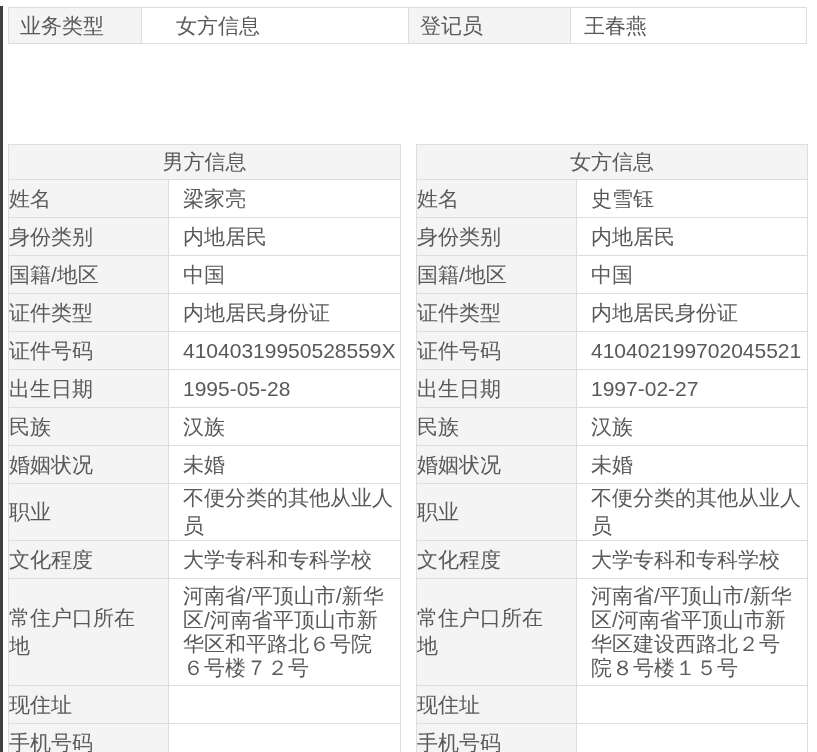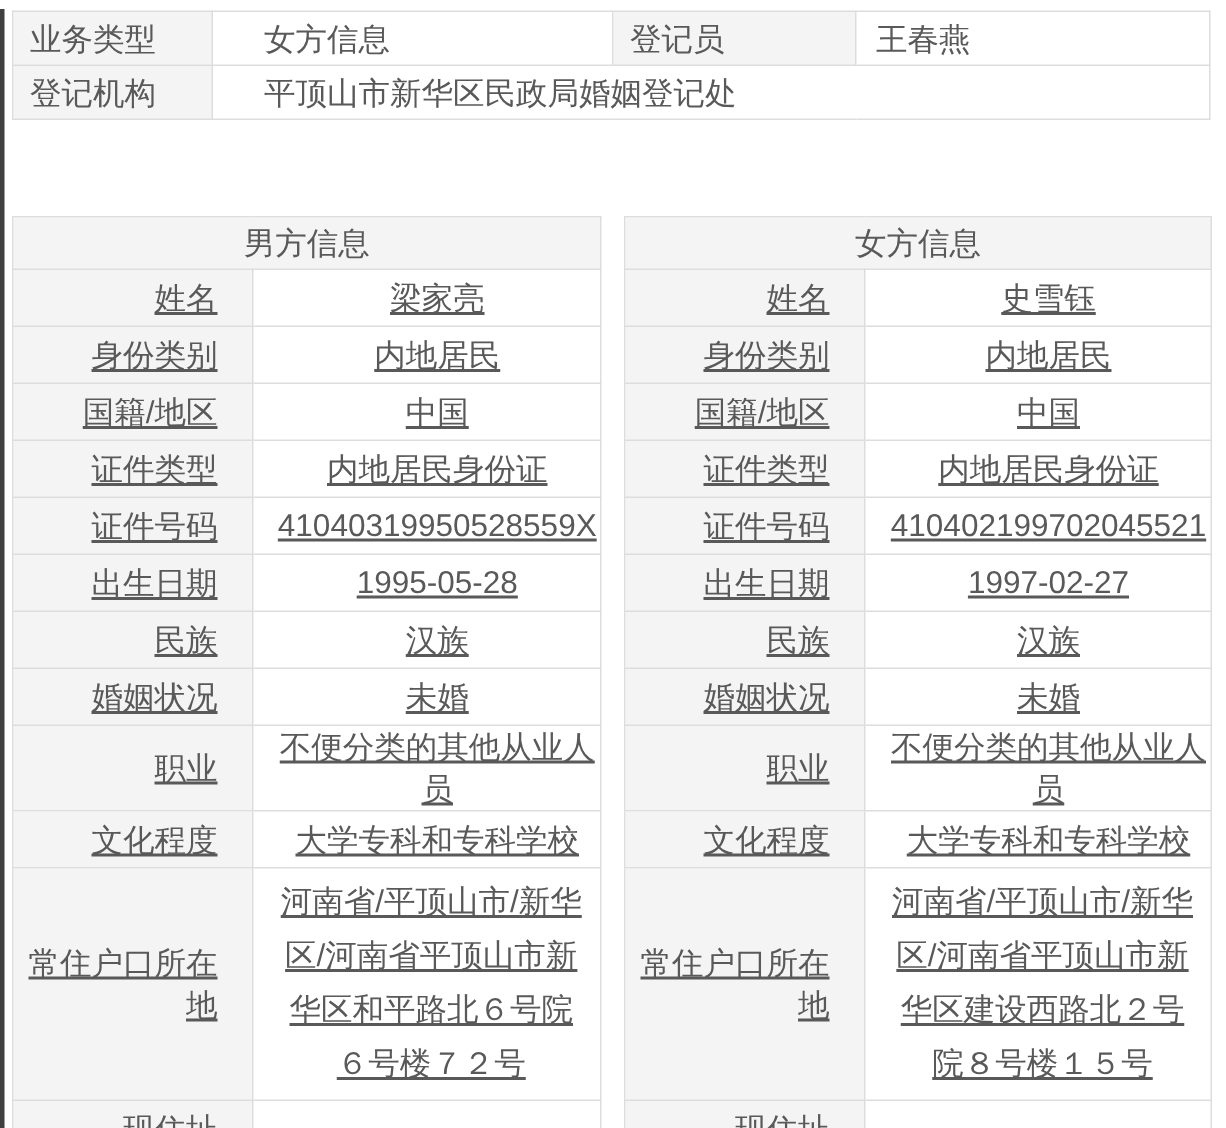--- a/index.html
+++ b/index.html
@@ -50,32 +50,30 @@
   }
   .person-table { width: 392px; }
   .person-table td { height: 38px; }
   .person-table td.hdr {
     background: var(--label-bg);
     text-align: center;
     height: 35px;
   }
   .person-table td.lbl {
     background: var(--label-bg);
-    text-align: right;
+    text-align: left;
     padding-right: 23px;
-    text-decoration: underline;
   }
   .person-table td.val {
     padding-left: 14px;
-    text-align: center;
-    text-decoration: underline;
+    text-align: left;
   }
   .person-table td.addr {
     height: 92px;
-    line-height: 36px;
+    line-height: 24px;
     padding-top: 5px; padding-bottom: 5px; padding-right: 8px;
     word-break: break-all;
   }
 </style>
 </head>
 <body>
 
 <div class="page">
   <div class="edge-line"></div>
 
@@ -86,24 +84,20 @@
         <col style="width:162px">
         <col style="width:236px">
       </colgroup>
     <tbody>
       <tr>
         <td class="lbl">业务类型</td>
         <td class="val-wide">女方信息</td>
         <td class="lbl">登记员</td>
         <td class="val">王春燕</td>
       </tr>
-      <tr>
-        <td class="lbl">登记机构</td>
-        <td class="val-wide" colspan="3">平顶山市新华区民政局婚姻登记处</td>
-      </tr>
     </tbody>
   </table>
 
   <div class="persons">
 
     <table class="person-table">
       <colgroup>
           <col style="width:160px">
           <col style="width:232px">
         </colgroup>

